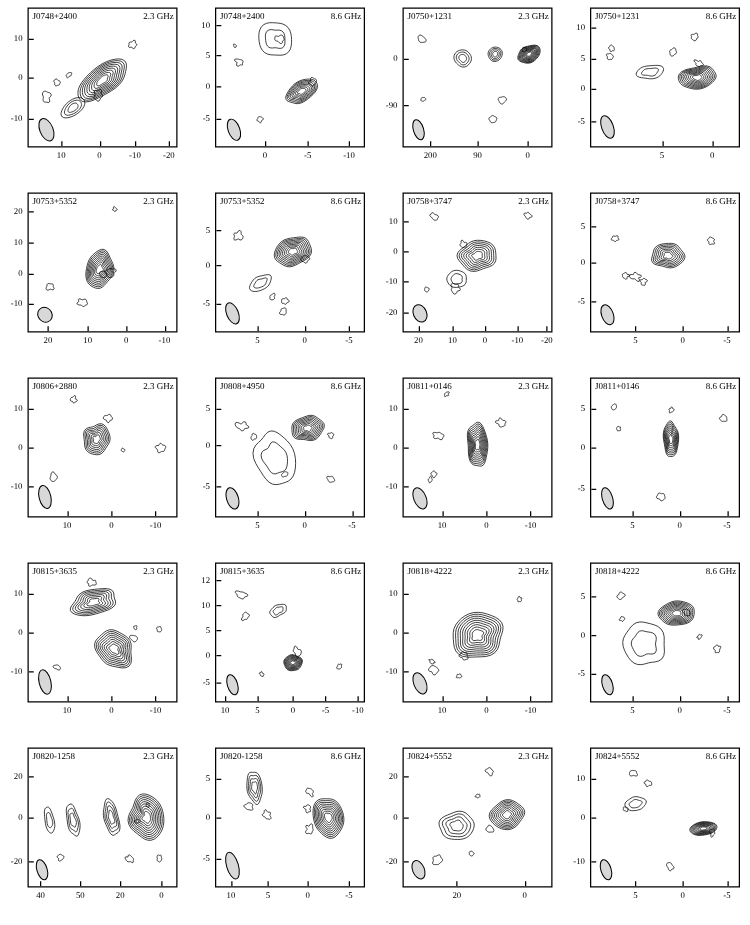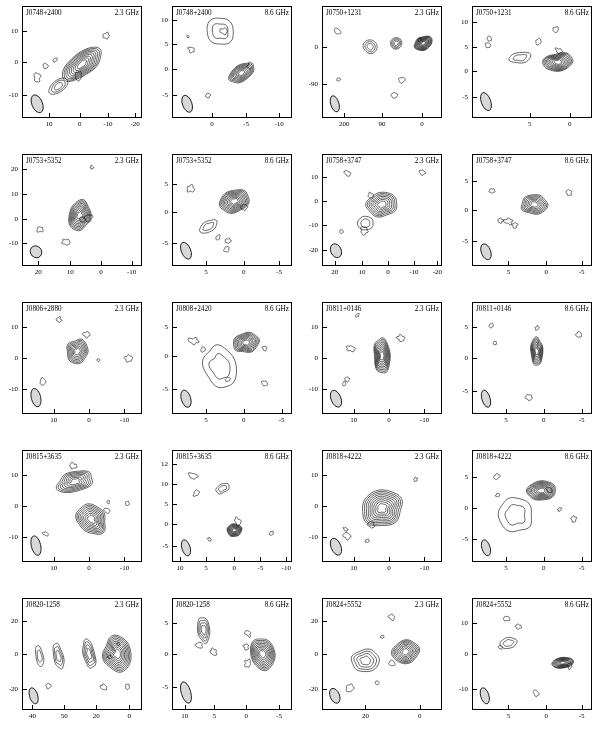--- a/index.html
+++ b/index.html
@@ -529,21 +529,21 @@
             <ellipse cx="0" cy="0" rx="4.00" ry="8.00" fill="#d8d8d8" stroke="#000" stroke-width="0.7"></ellipse>
           </g>
         </svg>
         <div class="tickmark-x" style="left: 33.04px;"></div>
         <div class="tickmark-x" style="left: 70.8px;"></div>
         <div class="tickmark-x" style="left: 108.56px;"></div>
         <div class="tickmark-y" style="top: 24.2px;"></div>
         <div class="tickmark-y" style="top: 52.8px;"></div>
         <div class="tickmark-y" style="top: 85.8px;"></div>
       </div>
-      <div class="lbl src-label">J0808+2420</div>
+      <div class="lbl src-label">J0808+4950</div>
       <div class="lbl freq-label">8.6 GHz</div>
       <div class="ytick-wrap">
         <div class="ytick-item" style="top: 25.2px;">5</div>
         <div class="ytick-item" style="top: 53.8px;">0</div>
         <div class="ytick-item" style="top: 86.8px;">-5</div>
       </div>
       <div class="xtick-wrap">
         <div class="xtick-item" style="left: 34.04px;">5</div>
         <div class="xtick-item" style="left: 71.8px;">0</div>
         <div class="xtick-item" style="left: 109.56px;">-5</div>

